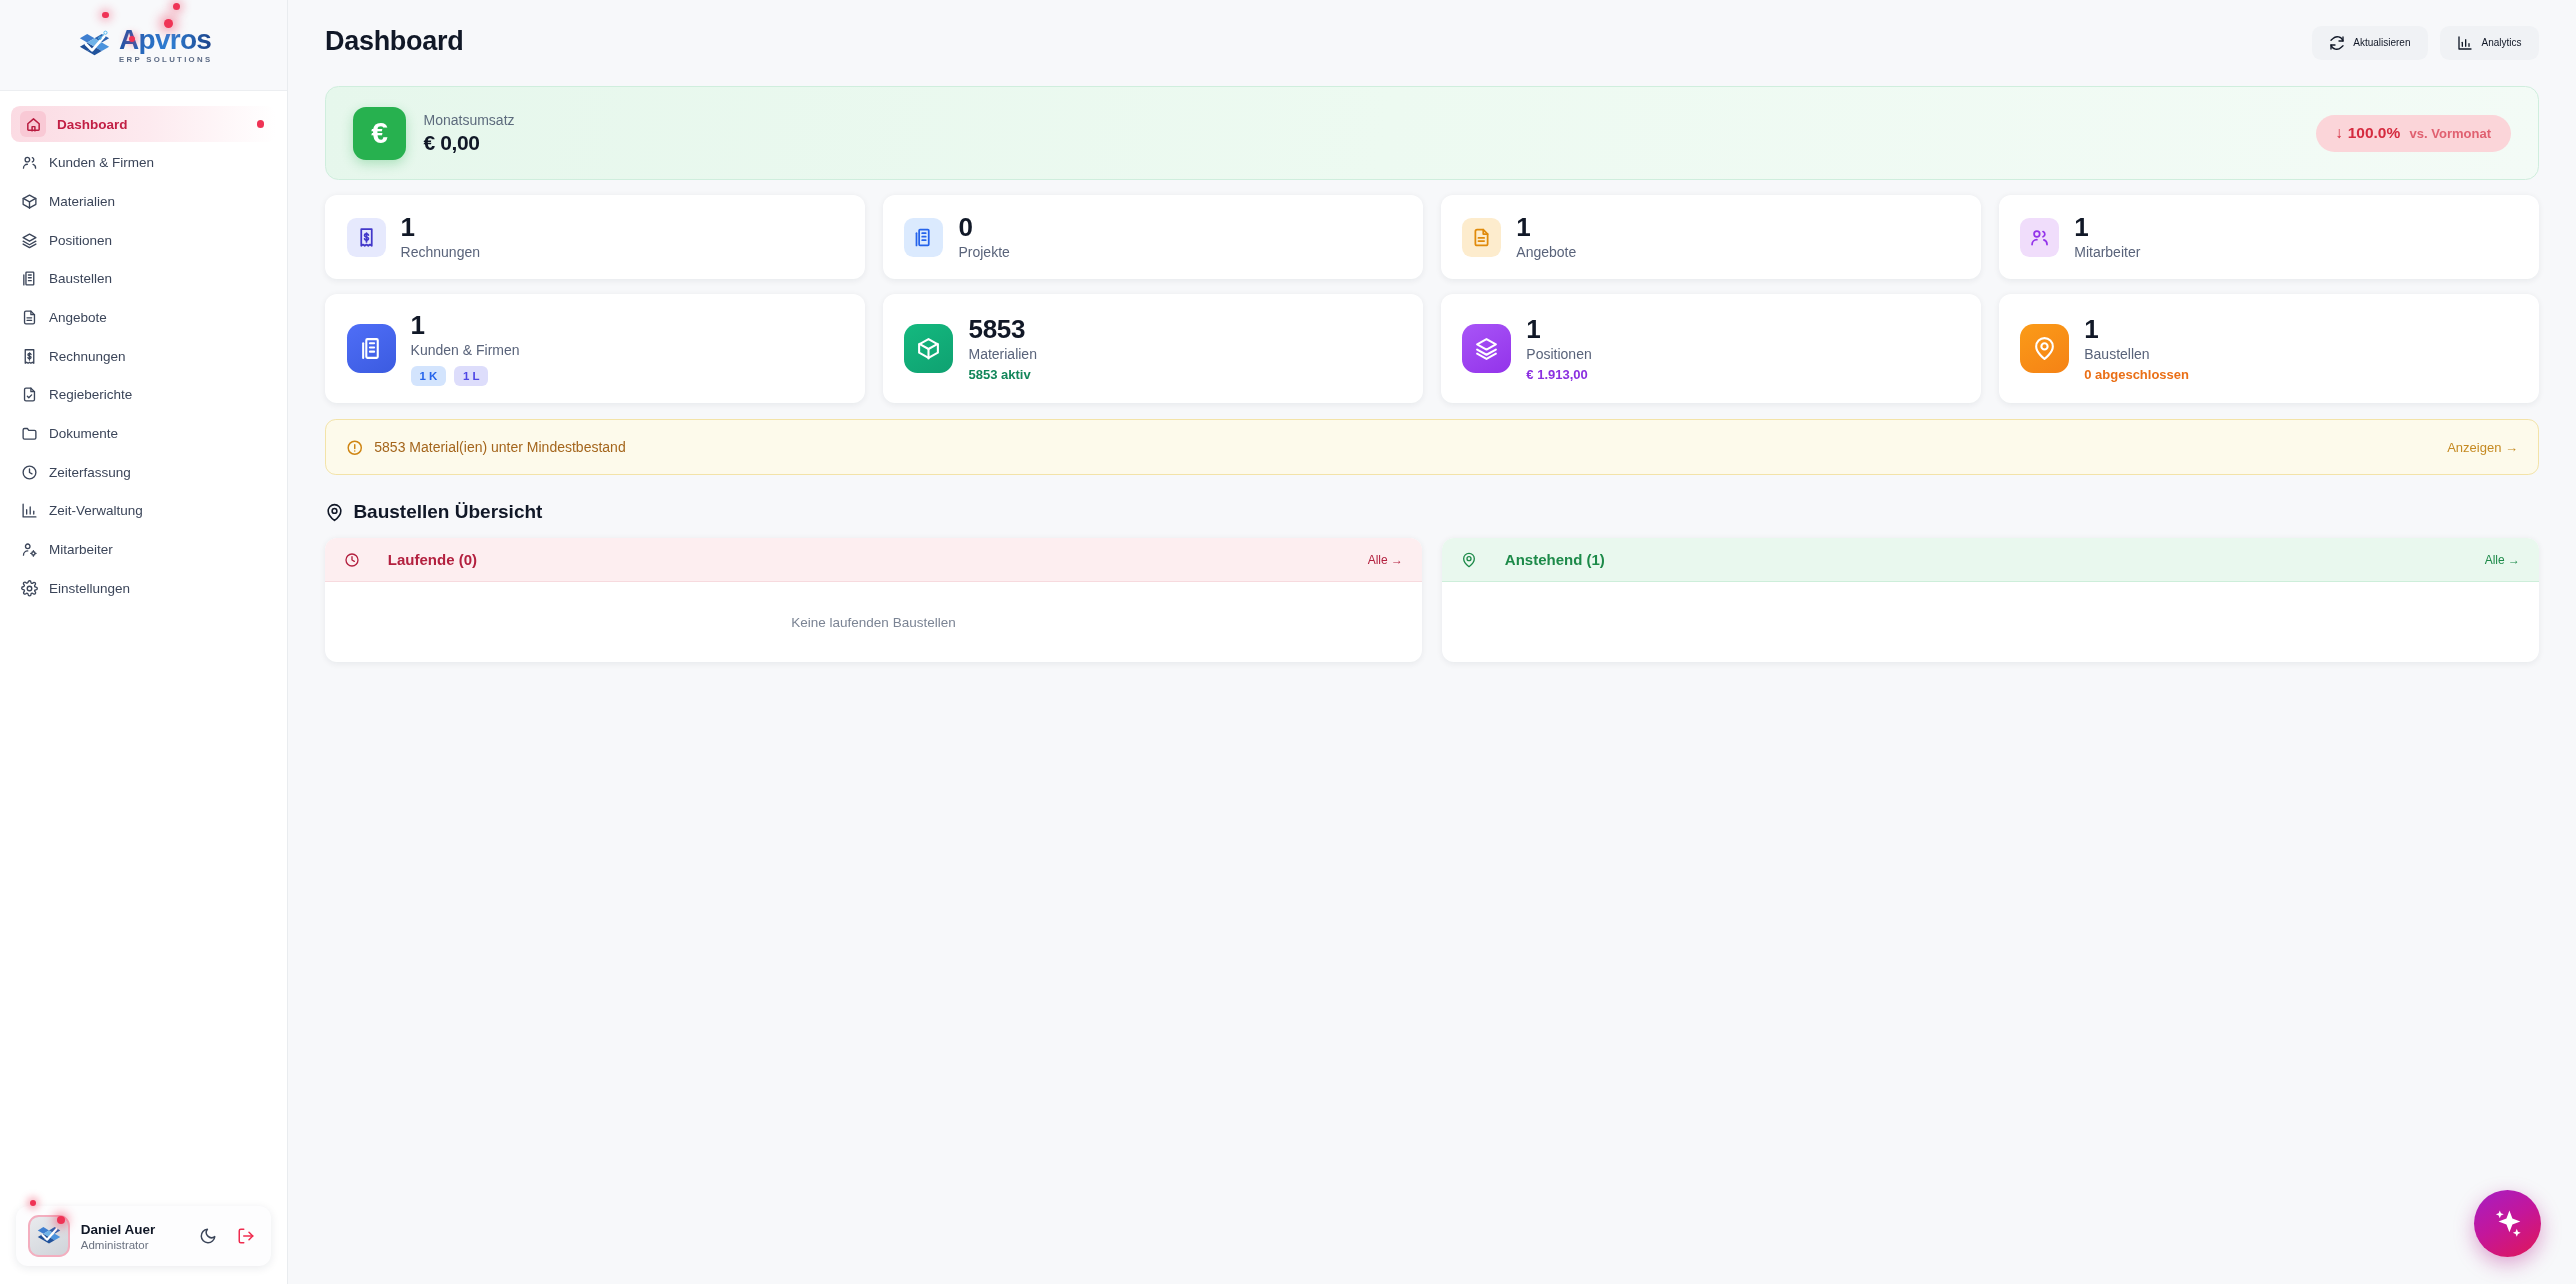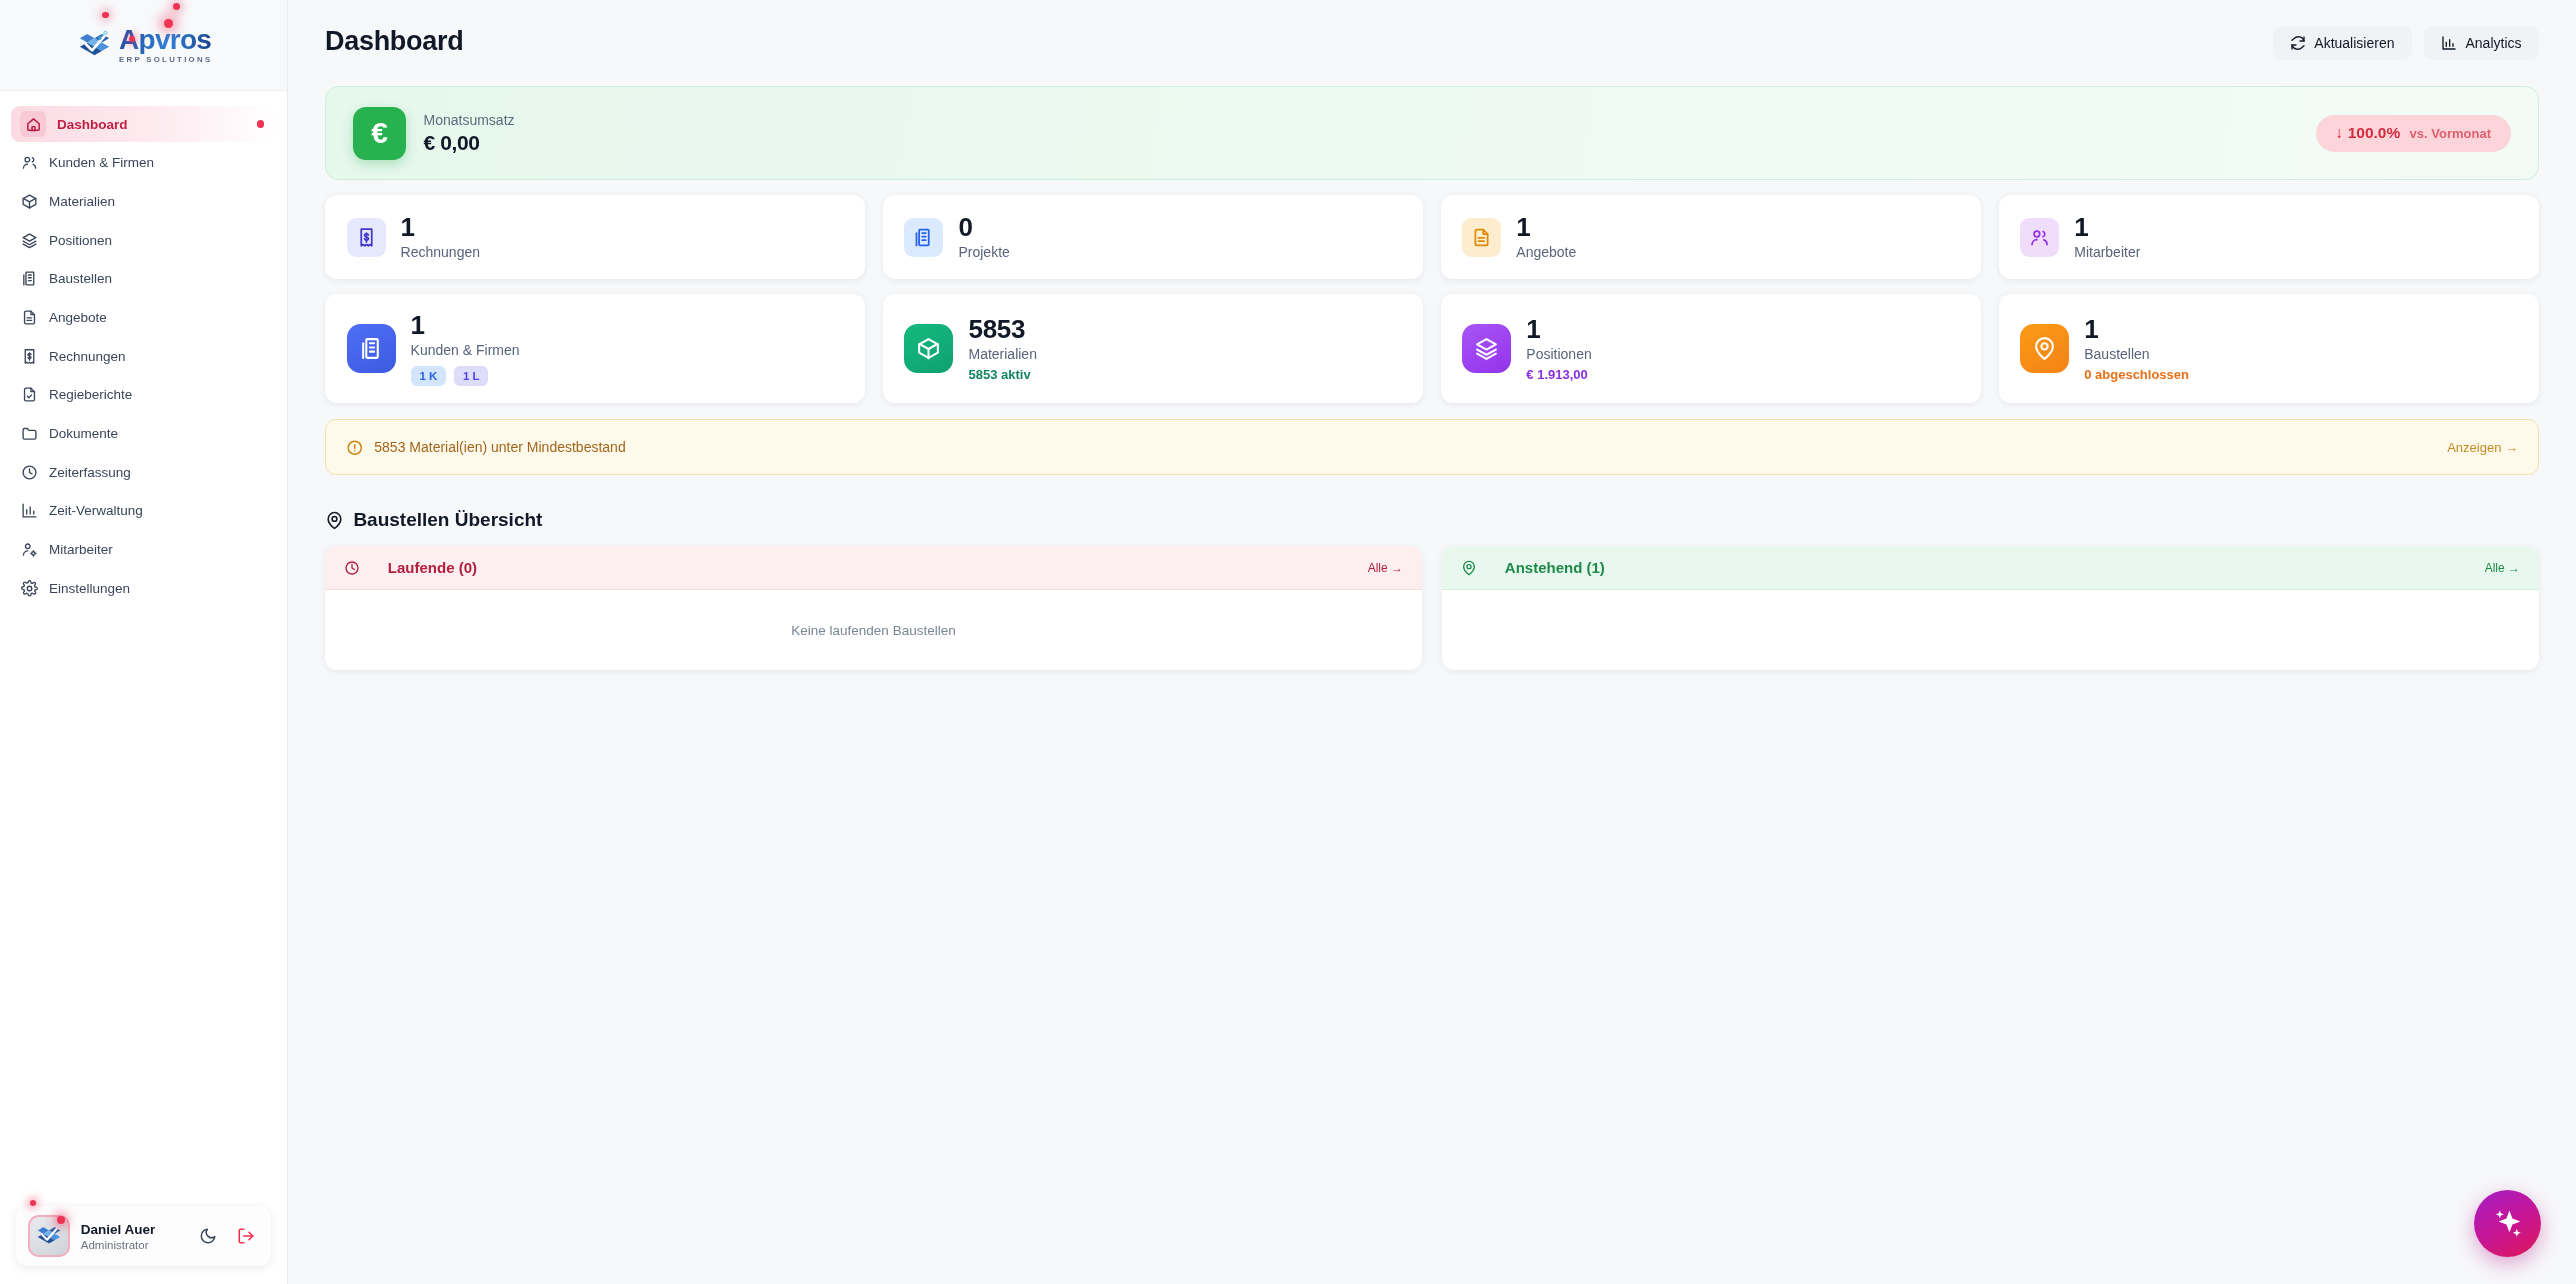--- a/index.html
+++ b/index.html
@@ -81,21 +81,21 @@
   .u-btn.logout svg { stroke: #ef2b4e; }
 
   
   .main { flex: 1; height: 1285px; position: relative; padding: 26px 37px 0 37px; }
   .topbar { display: flex; align-items: flex-start; justify-content: space-between; height: 51px; }
   .page-title { font-size: 27px; font-weight: 700; color: #111827; letter-spacing: -0.3px; }
   .top-actions { display: flex; gap: 12px; }
   .tbtn {
     display: flex; align-items: center; gap: 8px;
     background: #f0f2f5; border: none; border-radius: 9.4px;
-    padding: 8.8px 17.5px; font-size: 14px; color: #111827; cursor: pointer;
+    padding: 8.8px 17.5px; font-size: 10px; color: #111827; cursor: pointer;
     font-family: "Liberation Sans", sans-serif;
   }
   .tbtn svg { width: 16px; height: 16px; fill: none; stroke: #111827; stroke-width: 2; stroke-linecap: round; stroke-linejoin: round; }
 
   
   .revenue {
     margin-top: 9.4px; height: 94px; border-radius: 13.5px;
     background: linear-gradient(100deg,#e6f7ec 0%,#edfaf1 48%,#f3fbf6 100%);
     border: 0.7px solid #cfeedd;
     display: flex; align-items: center; padding: 0 27px; position: relative;
@@ -140,21 +140,21 @@
   .warn {
     margin-top: 16px; height: 56px; border-radius: 10.8px;
     background: #fdfaeb; border: 0.7px solid #f3e3a8;
     display: flex; align-items: center; padding: 0 20px; gap: 10.8px;
   }
   .warn svg { width: 17.5px; height: 17.5px; fill: none; stroke: #cf8513; stroke-width: 2; stroke-linecap: round; stroke-linejoin: round; flex: 0 0 17.5px; }
   .warn-text { font-size: 14px; color: #a4651c; }
   .warn-link { margin-left: auto; font-size: 13px; color: #c58a22; cursor: pointer; }
 
   
-  .sec-head { display: flex; align-items: center; gap: 9.4px; margin-top: 34px; }
+  .sec-head { display: flex; align-items: center; gap: 9.4px; margin-top: 26px; }
   .sec-head svg { width: 19px; height: 19px; fill: none; stroke: #111827; stroke-width: 2; stroke-linecap: round; stroke-linejoin: round; }
   .sec-title { font-size: 19px; font-weight: 700; color: #111827; }
 
   .panels { display: grid; grid-template-columns: 1fr 1fr; gap: 20px; margin-top: 15px; }
   .panel { background: #fff; border-radius: 12px; overflow: hidden; box-shadow: 0 1.3px 6px rgba(17,24,39,.065); }
   .p-head { display: flex; align-items: center; gap: 8.8px; padding: 13px 19px; }
   .p-head svg { width: 16px; height: 16px; fill: none; stroke-width: 2; stroke-linecap: round; stroke-linejoin: round; }
   .p-title { font-size: 15px; font-weight: 600; padding-left: 19px; }
   .p-all { margin-left: auto; font-size: 12px; cursor: pointer; }
   .p-red  { background: #fdeef0; border-bottom: 0.7px solid #f7dade; }

